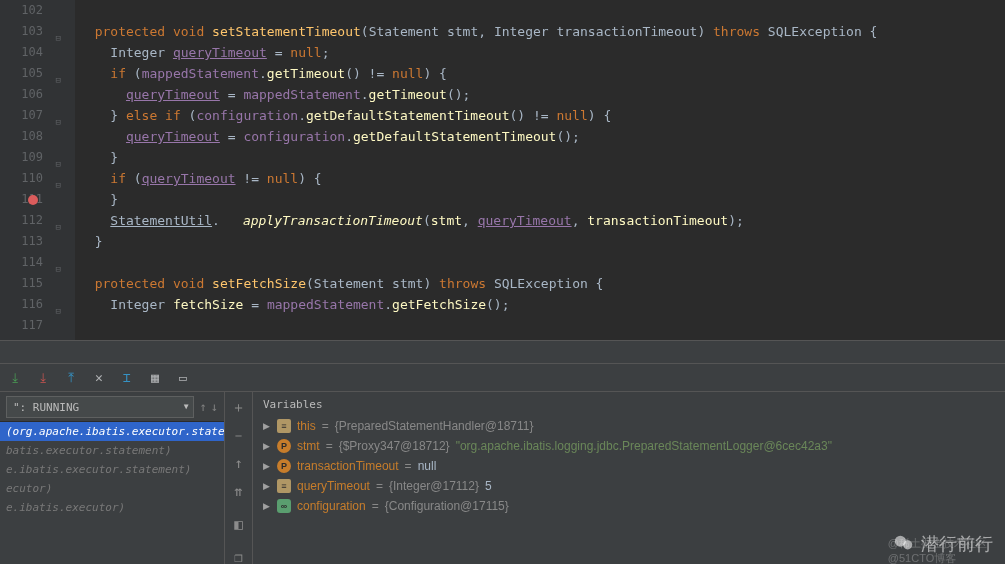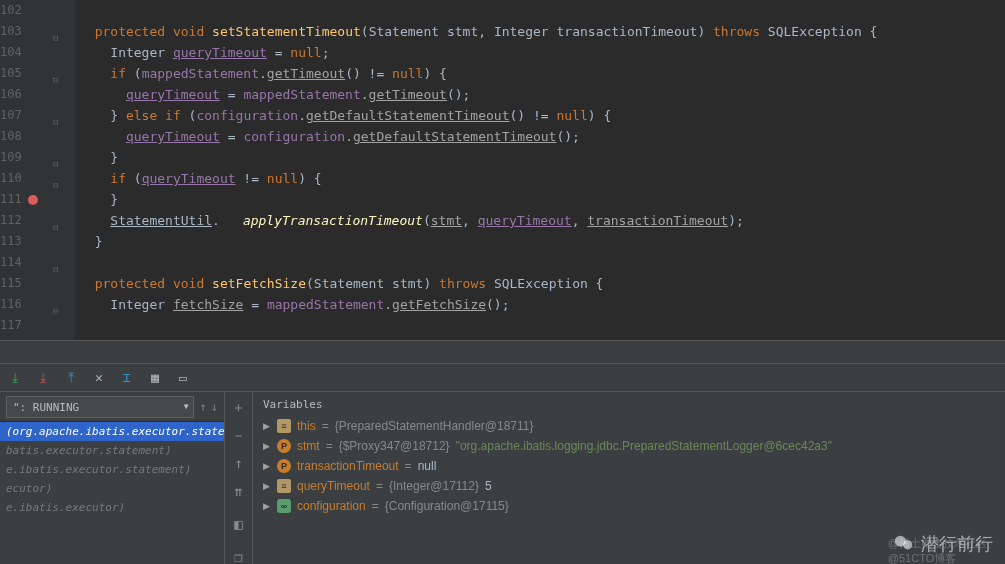--- a/index.html
+++ b/index.html
@@ -14,21 +14,21 @@
       position: relative;
     }
     .editor-pane {
       display: flex;
       height: 340px;
       background: #2b2b2b;
     }
     .gutter {
       width: 75px;
       background: #313335;
-      text-align: left;
+      text-align: right;
       user-select: none;
       color: #606366;
       font-size: 12px;
       position: relative;
     }
     .gutter-line {
       height: 21px;
       line-height: 21px;
       padding-right: 32px;
       position: relative;
@@ -64,21 +64,21 @@
       white-space: pre;
       padding-left: 4px;
     }
     .code-line.highlight {
       background: #214283;
       position: relative;
     }
     .kw-access { color: #cc7832; }
     .kw-control { color: #cc7832; }
     .kw-type { color: #a9b7c6; }
-    .ident { color: #a3a3a3; text-decoration: underline; }
+    .ident { color: #fef9c3; }
     .method-decl { color: #ffc66d; }
     .field { color: #9876aa; }
     .annot { color: #9876aa; text-decoration: underline; }
     .static-class { color: #a9b7c6; text-decoration: underline; }
     .italic-call { color: #fef9c3; font-style: italic; margin-left: 23px; }
     .literal-null { color: #cc7832; }
     .param { color: #a9b7c6; }
 
     .divider-h {
       height: 24px;

